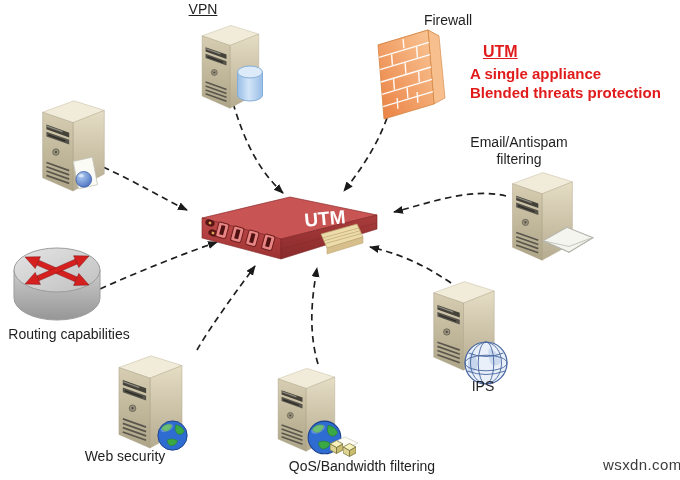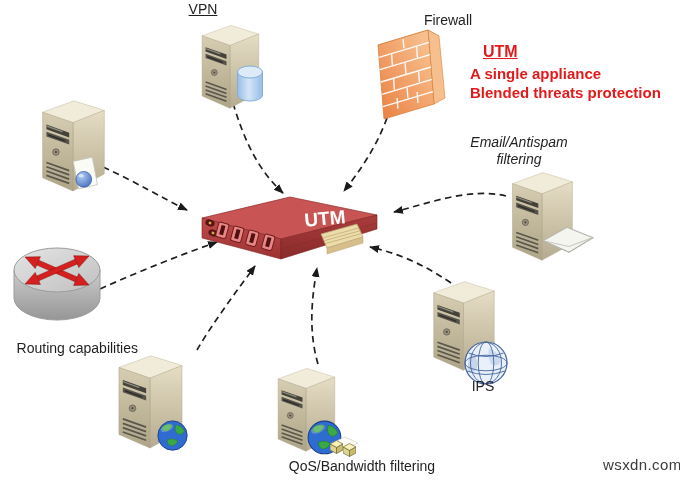--- a/index.html
+++ b/index.html
@@ -157,21 +157,21 @@
   <div class="node" style="left:506px;top:168px;width:92px;height:102px;">
     <svg width="72" height="94" viewBox="0 0 78 102">
         <use href="#sym-server"></use>
       </svg>
     <svg class="acc" style="left:36px;top:58px;" width="52" height="38" viewBox="0 0 50 36">
       <polygon points="1,14 24,1 49,11 26,25" fill="#f5f5f0" stroke="#b4b4ac" stroke-width="1"></polygon>
       <path d="M3,14.5 L26,19.5 L47,11.5" fill="none" stroke="#c8c8c0" stroke-width="1"></path>
       <path d="M1,14 L26,25 M49,11 L26,25" fill="none" stroke="#b4b4ac" stroke-width="0.8"></path>
     </svg>
   </div>
-  <div class="lbl" style="left:460px;top:134px;width:118px;font-style:italic;">Email/Antispam
+  <div class="lbl" style="left:460px;top:134px;width:118px;">Email/Antispam
 filtering</div>
 
   <div class="node" style="left:427px;top:277px;width:86px;height:110px;">
     <svg width="73" height="95" viewBox="0 0 78 102">
         <use href="#sym-server"></use>
       </svg>
     <svg class="acc" style="left:36px;top:63px;" width="46" height="46" viewBox="0 0 46 46">
       <circle cx="23" cy="23" r="21" fill="#e9f0f9" stroke="#46659f" stroke-width="1.2"></circle>
       <path d="M8,12 Q16,18 14,28 Q10,34 6,32 Q3,26 8,12 Z" fill="#b7cbe8" opacity="0.7"></path>
       <path d="M26,8 Q36,12 38,22 Q34,28 28,24 Q24,16 26,8 Z" fill="#b7cbe8" opacity="0.6"></path>
@@ -206,36 +206,37 @@
   <div class="lbl" style="left:248px;top:458px;width:228px;">QoS/Bandwidth filtering</div>
 
   <div class="node" style="left:112px;top:351px;width:92px;height:102px;">
     <svg width="76" height="99" viewBox="0 0 78 102">
         <use href="#sym-server"></use>
       </svg>
     <svg class="acc" style="left:44px;top:68px;" width="34" height="34" viewBox="0 0 36 36">
         <use href="#sym-globe"></use>
       </svg>
   </div>
+  <div class="lbl" style="left:66px;top:448px;width:118px;">Web security</div>
 
   <div class="node" style="left:12px;top:245px;width:92px;height:82px;">
     <svg width="90" height="80" viewBox="0 0 90 80">
       <path d="M2,25 L2,53 A43,22 0 0 0 88,53 L88,25" fill="url(#g-routerbody)" stroke="#9b9b9b" stroke-width="1"></path>
       <ellipse cx="45" cy="25" rx="43" ry="22" fill="url(#g-routertop)" stroke="#9b9b9b" stroke-width="1"></ellipse>
       <g fill="#d62020" stroke="#7e1212" stroke-width="0.5">
         <polygon points="13,12 23.2,23.6 28.4,11.7"></polygon>
         <polygon points="24.8,20 26.8,15.2 65.2,32 63.2,36.8"></polygon>
         <polygon points="77,40 61.6,40.4 66.8,28.4"></polygon>
         <polygon points="77,11 61.6,10.7 66.8,22.6"></polygon>
         <polygon points="63.2,14.2 65.2,19 26.8,35.8 24.8,31"></polygon>
         <polygon points="13,39 23.2,27.4 28.4,39.4"></polygon>
       </g>
     </svg>
   </div>
-  <div class="lbl" style="left:0px;top:340px;width:138px;text-align:right;">Routing capabilities</div>
+  <div class="lbl" style="left:0px;top:326px;width:138px;">Routing capabilities</div>
 
   <div class="node" style="left:197px;top:193px;width:186px;height:76px;">
     <svg width="186" height="76" viewBox="0 0 186 76">
       <polygon points="5,25 93,4 180,22 84,46" fill="#c95454" stroke="#8e2d2d" stroke-width="0.7"></polygon>
       <polygon points="5,25 84,46 84,66 5,45" fill="url(#g-utmL)" stroke="#7d2424" stroke-width="0.6"></polygon>
       <polygon points="84,46 180,22 180,36 84,66" fill="url(#g-utmR)" stroke="#7d2424" stroke-width="0.6"></polygon>
       <line x1="84" y1="56" x2="180" y2="30" stroke="#7d2424" stroke-width="0.5" opacity="0.6"></line>
       <g>
         <g transform="translate(13,30) rotate(15)">
           <ellipse cx="0" cy="0" rx="4.4" ry="3" fill="#5d1616" stroke="#2e0a0a" stroke-width="0.5"></ellipse>

